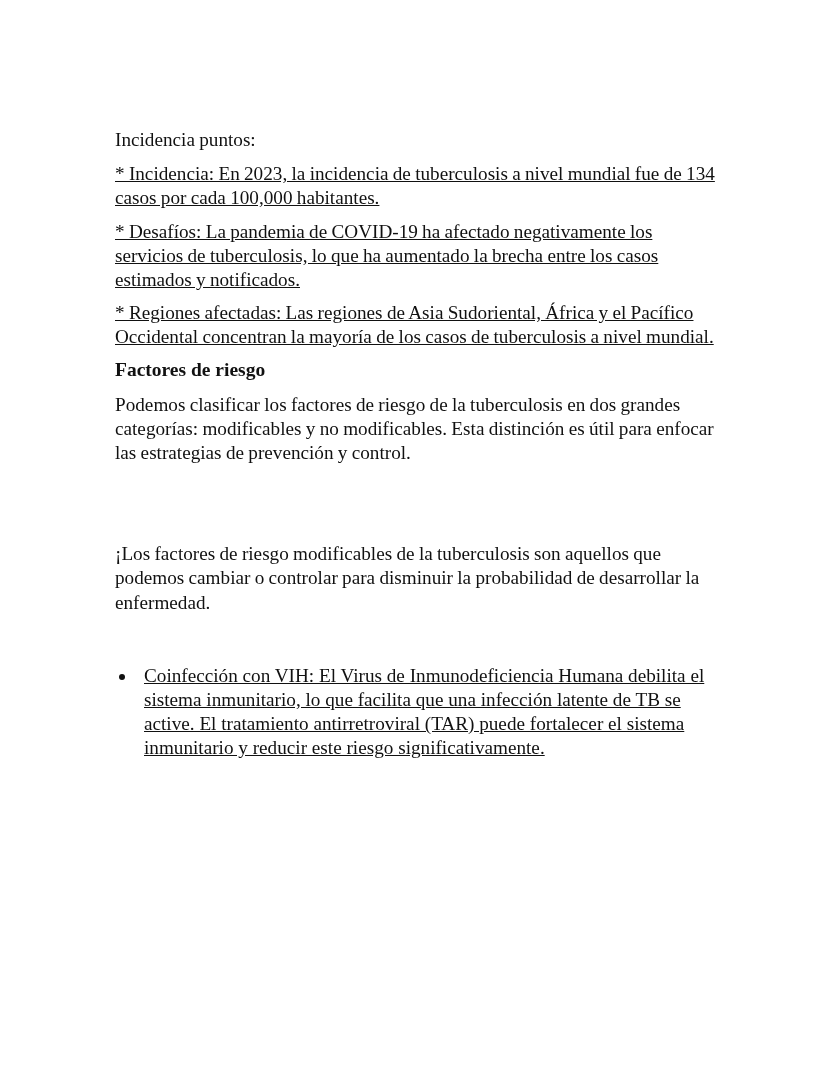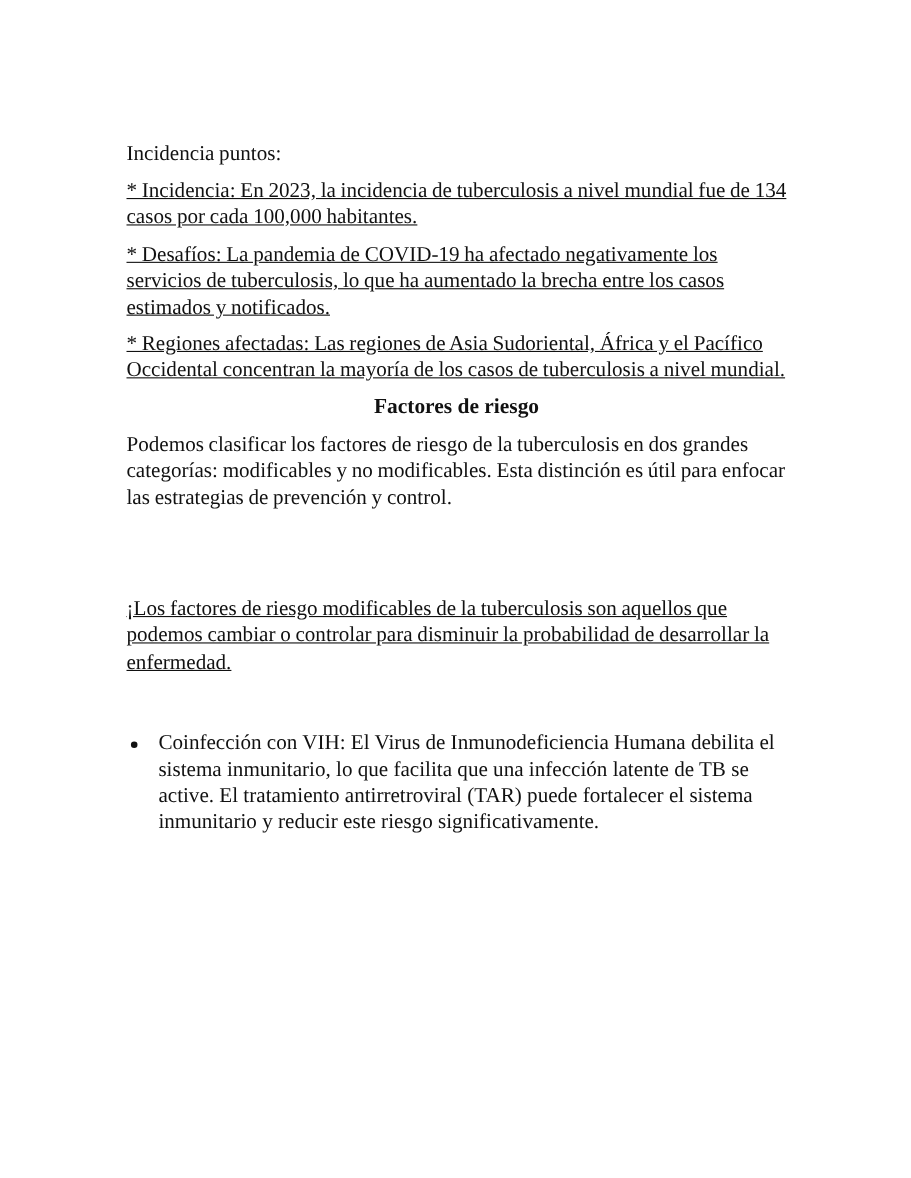--- a/index.html
+++ b/index.html
@@ -26,39 +26,39 @@
     p {
       margin: 0;
       font-size: 19.2px;
       line-height: 24.2px;
       word-spacing: -0.5px;
     }
     .intro-label { margin-bottom: 10px; }
     .point { margin-bottom: 9px; text-decoration: underline; }
     .section-heading {
       margin: 0;
-      text-align: center;
       font-weight: bold;
       font-size: 19.5px;
       line-height: 24px;
       padding-left: 0;
       margin-top: -1px;
       margin-bottom: 11px;
     }
     .para-classify { margin-bottom: 77px; }
-    .para-modifiable { margin-bottom: 49px; text-decoration: underline; }
+    .para-modifiable { margin-bottom: 49px; }
     ul.risk-list {
       list-style: none;
       margin: 0;
       padding: 0;
     }
     ul.risk-list li {
       position: relative;
       padding-left: 29px;
       margin-bottom: 48px;
+      text-decoration: underline;
     }
     ul.risk-list li .bullet {
       position: absolute;
       left: 4px;
       top: 10px;
       width: 6px;
       height: 6px;
       border-radius: 50%;
       background: #111111;
     }

